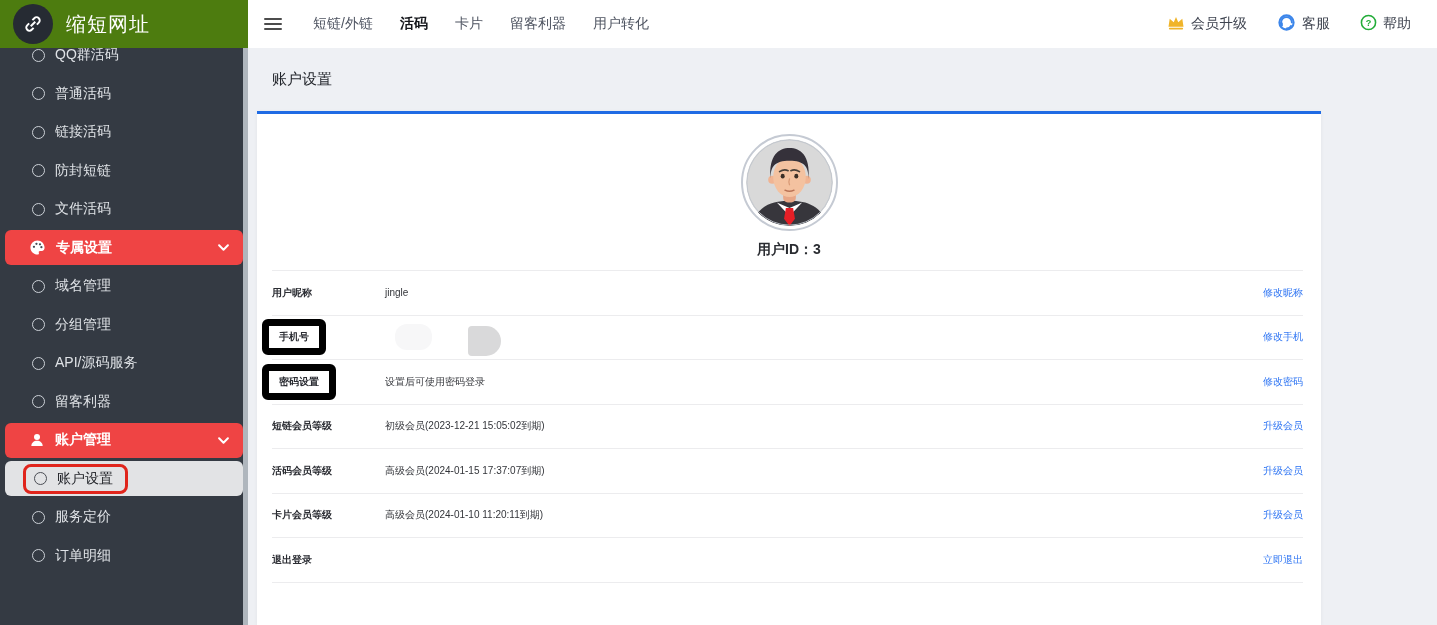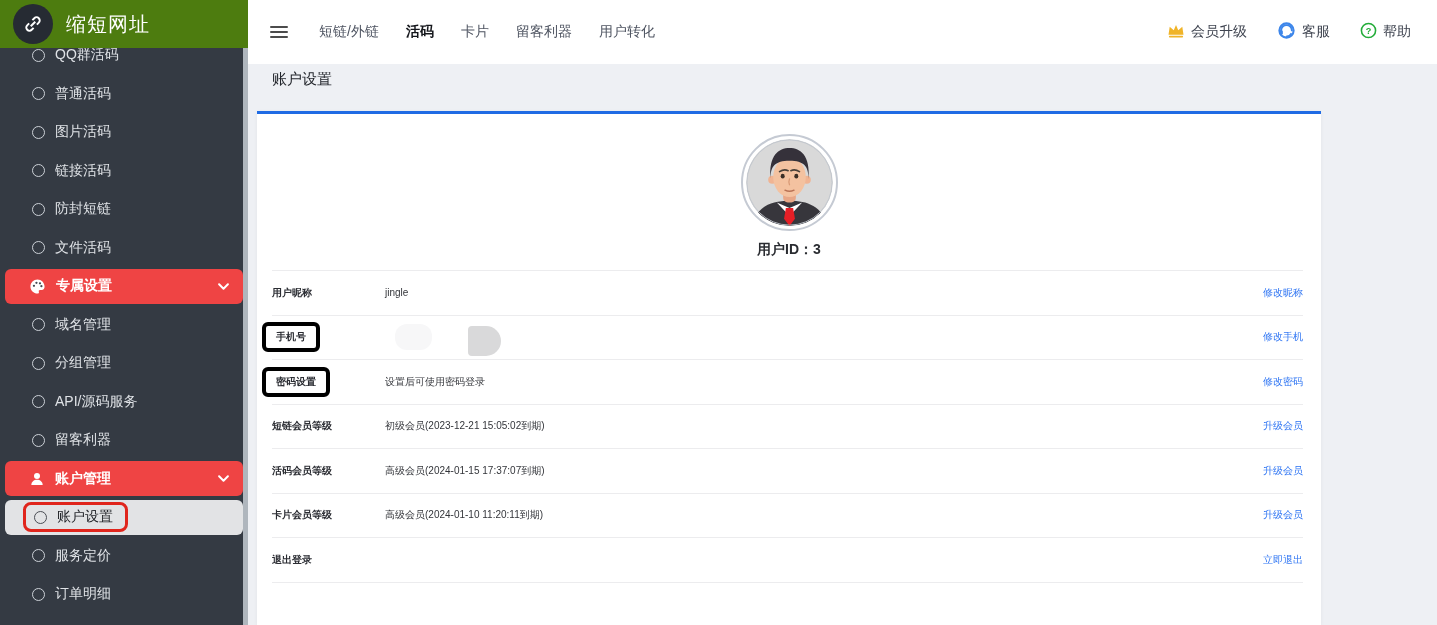--- a/index.html
+++ b/index.html
@@ -22,22 +22,22 @@
   .circle-icon{ width:13px; height:13px; border:1.5px solid #ccd1d7; border-radius:50%; margin-right:10px; flex:none;}
   .pill.parent{ background:#ef4444; color:#ffffff; font-weight:bold; padding-left:24px;}
   .pill.parent .p-icon{ margin-right:10px; display:flex; align-items:center;}
   .chevron{ margin-left:auto; display:flex; align-items:center;}
   .pill.selected{ background:#e2e3e5; color:#24262b;}
   .pill.selected .circle-icon{ border-color:#4b4e55;}
   .red-box{ display:flex; align-items:center; border:3px solid #e0251c; border-radius:8px;
         padding:3px 12px 3px 8px; margin-left:-9px;}
 
   
-  .topbar{ position:absolute; left:248px; right:0; top:0; height:64px; background:#fff;
-        display:flex; align-items:center; padding:0 26px 0 22px; z-index:4;}
+  .topbar{ position:absolute; left:248px; right:0; top:0; height:48px; background:#fff;
+        display:flex; align-items:center; padding:0 26px 0 16px; z-index:4;}
   .hamburger{ width:18px; cursor:pointer;}
   .hamburger i{ display:block; height:2px; background:#4c4c4c; margin:3px 0; border-radius:1px;}
   .topnav{ display:flex; gap:27px; margin-left:31px;}
   .nav-item{ font-size:14px; color:#4e5461; cursor:pointer; text-decoration:none;}
   .nav-item.active{ color:#15171c; font-weight:bold;}
   .top-right{ margin-left:auto; display:flex; gap:30px; align-items:center;}
   .tr-item{ display:flex; align-items:center; gap:6px; font-size:14px; color:#3f4450;
         cursor:pointer; text-decoration:none;}
 
   
@@ -51,21 +51,21 @@
   .avatar-outer{ width:87px; height:87px; margin:20px auto 0; border:2px solid #c5cad3;
         border-radius:50%; padding:3px; box-sizing:content-box; cursor:pointer;}
   .avatar-outer svg{ display:block; border-radius:50%;}
   .user-id{ text-align:center; font-size:14px; font-weight:bold; color:#2a2c31; margin-top:10px;}
 
   .settings-table{ margin:11px 18px 0 15px; border-top:1px solid #ececee;}
   .row{ display:flex; align-items:center; height:44.5px; border-bottom:1px solid #ececee; font-size:10px;}
   .row-label{ width:113px; flex:none; font-weight:bold; color:#2b2d33;}
   .row-value{ flex:1; color:#33353a;}
   .row-action{ flex:none; color:#2d74f3; text-decoration:none; cursor:pointer;}
-  .annot{ display:inline-block; border:4px solid #000000; border-radius:6px; padding:4px 10px; margin-left:-10px;}
+  .annot{ display:inline-block; border:7px solid #000000; border-radius:6px; padding:4px 10px; margin-left:-10px;}
   .blob{ display:inline-block; vertical-align:middle;}
   .blob1{ width:37px; height:26px; border-radius:12px; background:#f7f7f8; margin-left:10px;}
   .blob2{ width:33px; height:30px; border-radius:4px 15px 15px 4px; background:#d9d9da;
         margin-left:33px; transform:translateY(4px);}
 </style>
 </head>
 <body>
 
 <div class="app">
 
@@ -75,26 +75,20 @@
       <div class="side-item">
         <div class="pill">
             <span class="circle-icon"></span>
           <span>QQ群活码</span>
           </div>
       </div>
       <div class="side-item">
         <div class="pill">
             <span class="circle-icon"></span>
           <span>普通活码</span>
-          </div>
-      </div>
-      <div class="side-item">
-        <div class="pill">
-            <span class="circle-icon"></span>
-          <span>图片活码</span>
           </div>
       </div>
       <div class="side-item">
         <div class="pill">
             <span class="circle-icon"></span>
           <span>链接活码</span>
           </div>
       </div>
       <div class="side-item">
         <div class="pill">

